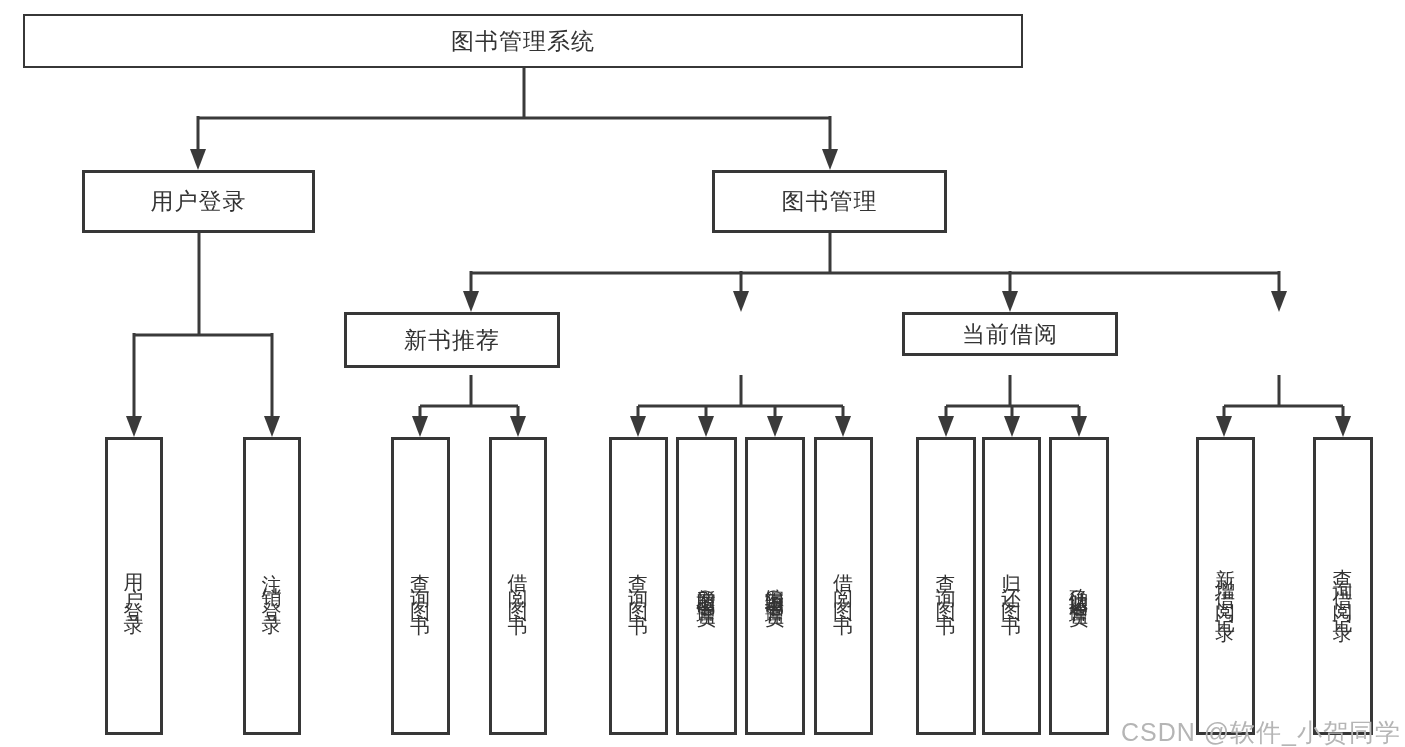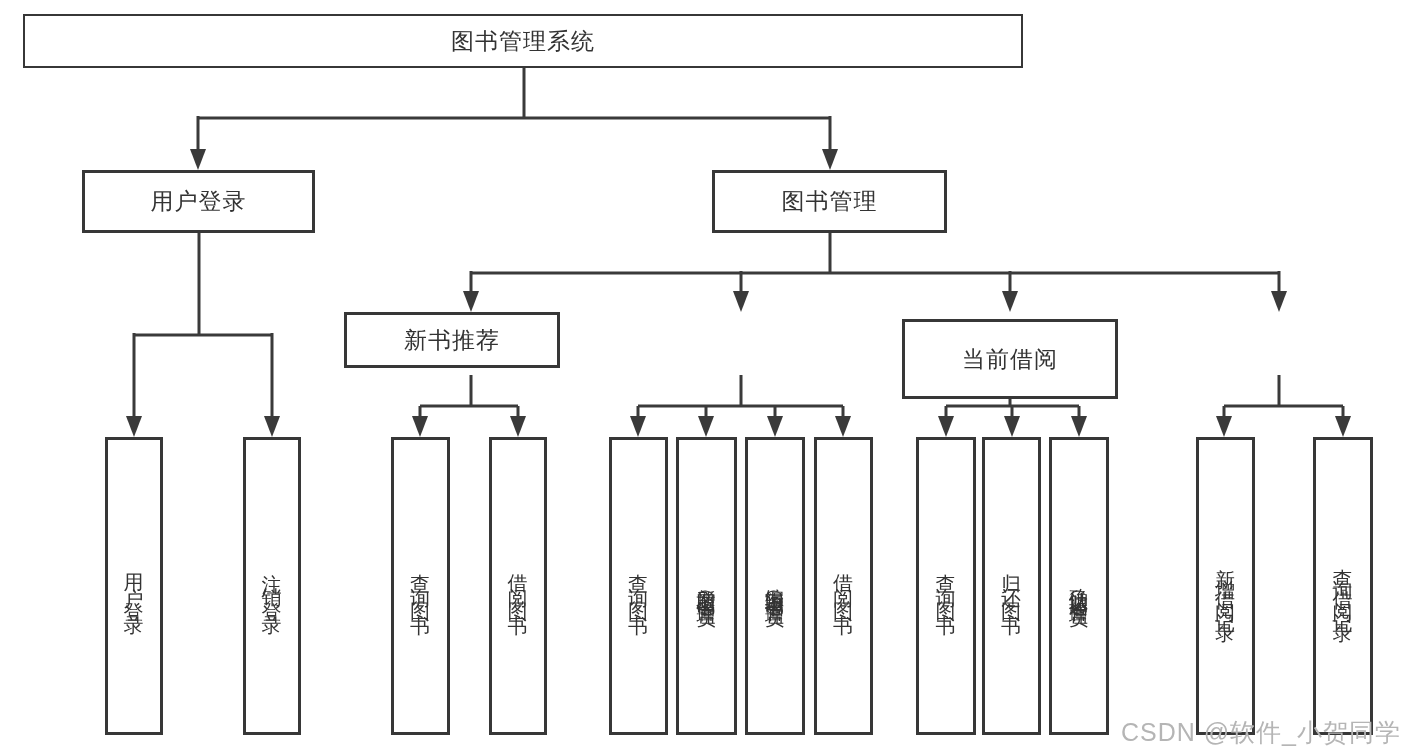--- a/index.html
+++ b/index.html
@@ -113,21 +113,21 @@
   <div class="node" style="left:82px;top:170px;width:233px;height:63px;">
     <span>用户登录</span>
   </div>
   <div class="node" style="left:712px;top:170px;width:235px;height:63px;">
     <span>图书管理</span>
   </div>
 
   <div class="node" style="left:344px;top:312px;width:216px;height:56px;">
     <span>新书推荐</span>
   </div>
-  <div class="node" style="left:902px;top:312px;width:216px;height:80px;margin-top:7px;">
+  <div class="node" style="left:902px;top:312px;width:216px;height:44px;">
     <span>当前借阅</span>
   </div>
 
   <div class="leaf len4" style="left:105px;width:58px;">
     <span class="v">用户登录</span>
   </div>
   <div class="leaf len4" style="left:243px;width:58px;">
     <span class="v">注销登录</span>
   </div>
   <div class="leaf len4" style="left:391px;width:59px;">

